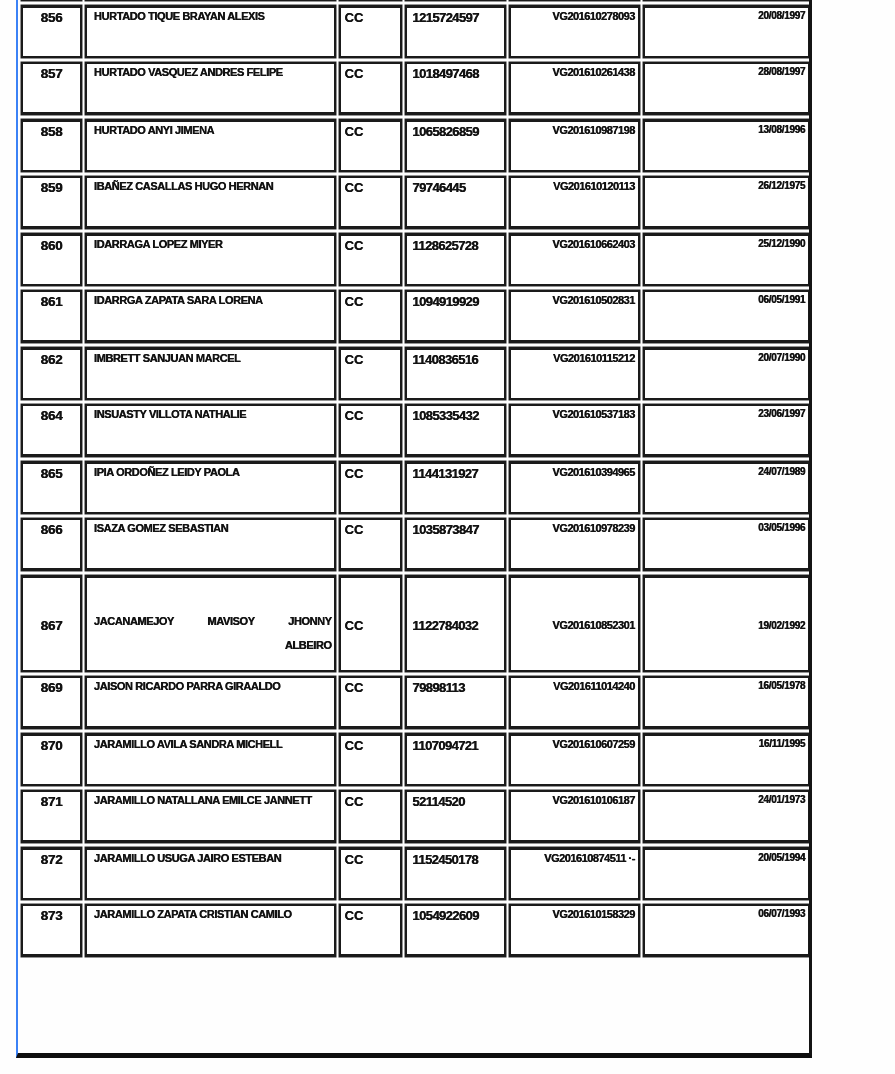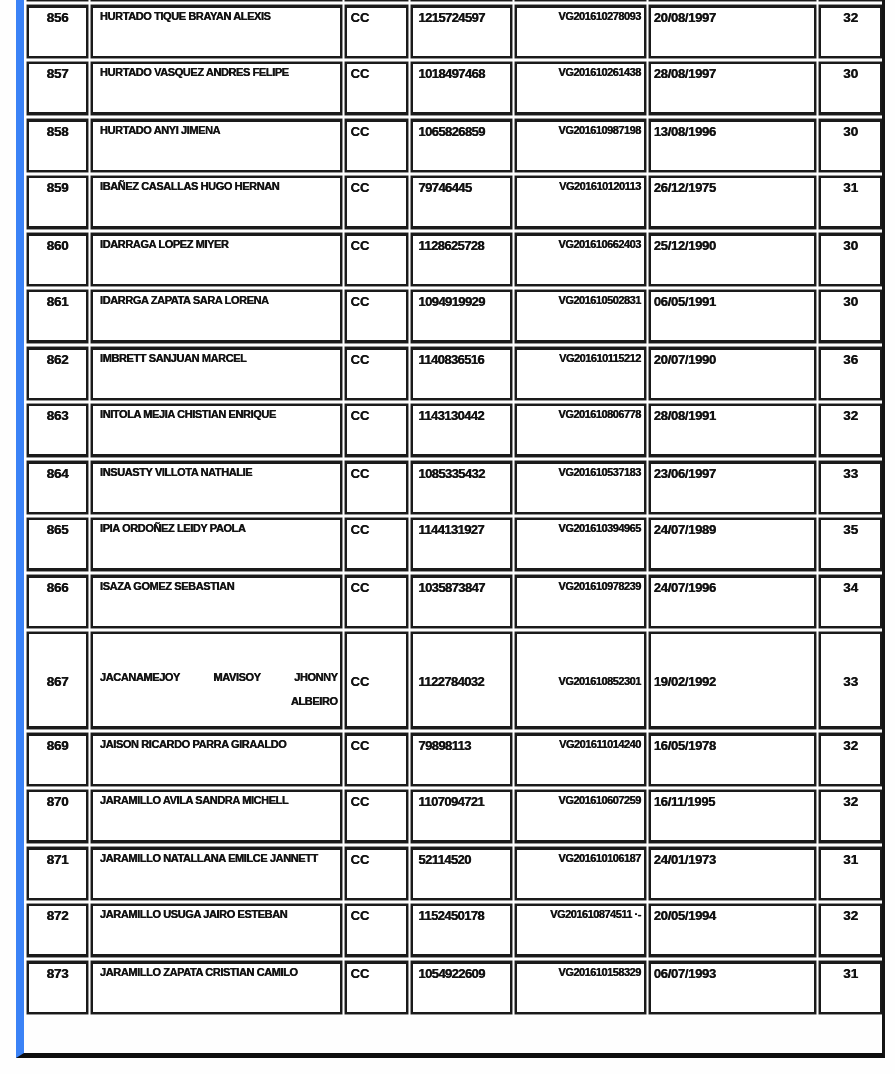--- a/index.html
+++ b/index.html
@@ -13,24 +13,24 @@
     height: 1074px;
     background: #fefefe;
     overflow: hidden;
     font-family: "Liberation Sans", sans-serif;
   }
   
   .table-wrap {
     position: absolute;
     left: 16px;
     top: 0;
-    width: 869px;
+    width: 796px;
     height: 1058px;
     overflow: hidden;
-    border-left: 8px solid #3b82f6;
+    border-left: 2px solid #3b82f6;
     border-right: 3px solid #141414;
     border-bottom: 5px solid #0e0e0e;
     box-sizing: border-box;
   }
   table.roster {
     border-collapse: separate;
     border-spacing: 3px 4px;
     table-layout: fixed;
     width: 861px;
     margin-top: -10px;
@@ -58,21 +58,21 @@
   col.c-id    { width: 99px; }
   col.c-code  { width: 129px; }
   col.c-date  { width: 165px; }
   col.c-score { width: 62px; }
 
   td.c-num   { text-align: center; font-size: 13.5px; letter-spacing: -0.3px; }
   td.c-name  { text-align: left; font-size: 11px; letter-spacing: -0.4px; padding-left: 7px; white-space: nowrap; }
   td.c-doc   { text-align: left; font-size: 13px; }
   td.c-id    { text-align: left; font-size: 13px; letter-spacing: -0.6px; padding-left: 5px; white-space: nowrap; }
   td.c-code  { text-align: right; font-size: 11px; letter-spacing: -0.5px; padding-left: 5px; white-space: nowrap; }
-  td.c-date  { text-align: left; font-size: 13px; letter-spacing: -0.3px; }
+  td.c-date  { text-align: right; font-size: 10px; letter-spacing: -0.3px; }
   td.c-score { text-align: center; font-size: 13.5px; margin-top: 43px; }
 
   
   tr.sliver td { height: 2px; padding: 0; }
 
   
   tr.tall td { height: 74px; vertical-align: middle; }
   tr.tall td.c-name { white-space: normal; padding-top: 18px; vertical-align: middle; }
   .name-line-justify {
     text-align: justify;
@@ -167,29 +167,20 @@
           <tr>
     <td class="c-num">862</td>
     <td class="c-name">IMBRETT SANJUAN MARCEL</td>
     <td class="c-doc">CC</td>
     <td class="c-id">1140836516</td>
     <td class="c-code">VG201610115212</td>
     <td class="c-date">20/07/1990</td>
     <td class="c-score">36</td>
   </tr>
           <tr>
-    <td class="c-num">863</td>
-    <td class="c-name">INITOLA MEJIA CHISTIAN ENRIQUE</td>
-    <td class="c-doc">CC</td>
-    <td class="c-id">1143130442</td>
-    <td class="c-code">VG201610806778</td>
-    <td class="c-date">28/08/1991</td>
-    <td class="c-score">32</td>
-  </tr>
-          <tr>
     <td class="c-num">864</td>
     <td class="c-name">INSUASTY VILLOTA NATHALIE</td>
     <td class="c-doc">CC</td>
     <td class="c-id">1085335432</td>
     <td class="c-code">VG201610537183</td>
     <td class="c-date">23/06/1997</td>
     <td class="c-score">33</td>
   </tr>
           <tr>
     <td class="c-num">865</td>
@@ -199,21 +190,21 @@
     <td class="c-code">VG201610394965</td>
     <td class="c-date">24/07/1989</td>
     <td class="c-score">35</td>
   </tr>
           <tr>
     <td class="c-num">866</td>
     <td class="c-name">ISAZA GOMEZ SEBASTIAN</td>
     <td class="c-doc">CC</td>
     <td class="c-id">1035873847</td>
     <td class="c-code">VG201610978239</td>
-    <td class="c-date">24/07/1996</td>
+    <td class="c-date">03/05/1996</td>
     <td class="c-score">34</td>
   </tr>
           <tr class="tall">
     <td class="c-num">867</td>
     <td class="c-name">
               <div class="name-line-justify">JACANAMEJOY MAVISOY JHONNY</div>
               <div class="name-line">ALBEIRO</div>
             </td>
     <td class="c-doc">CC</td>
     <td class="c-id">1122784032</td>

